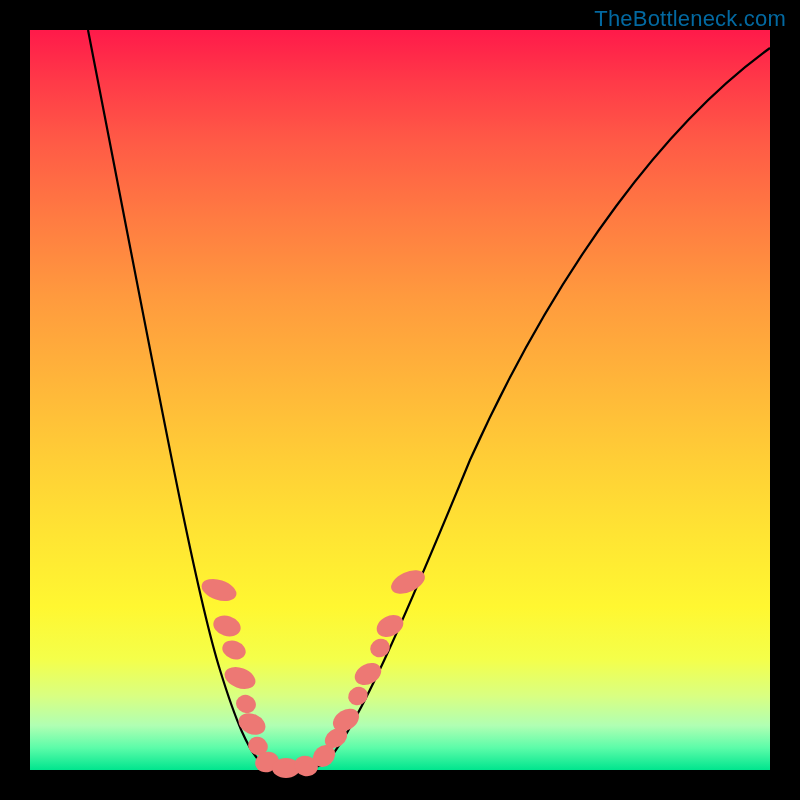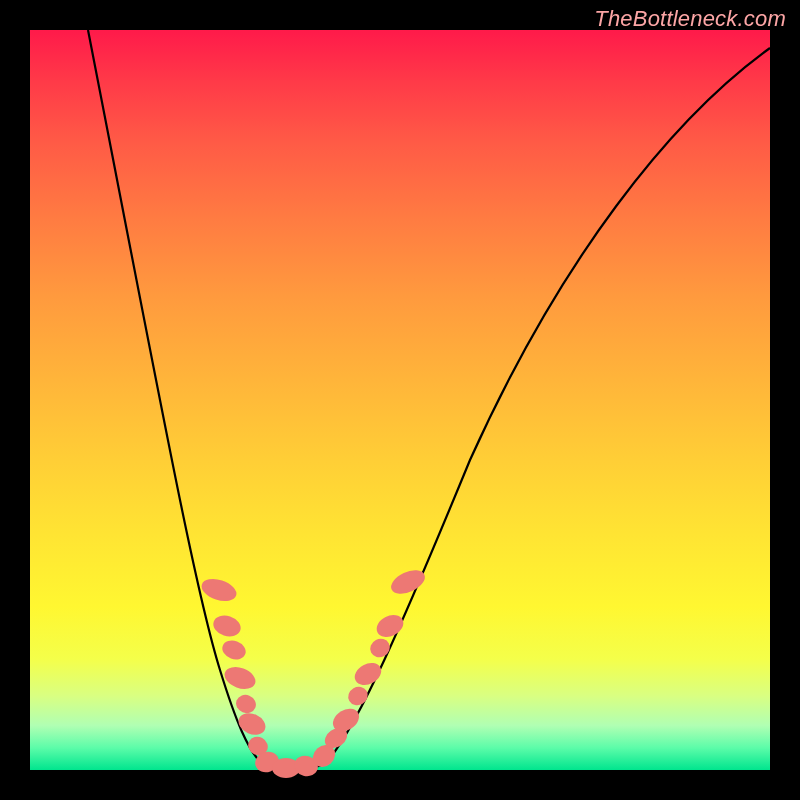--- a/index.html
+++ b/index.html
@@ -31,26 +31,25 @@
       #d9ff82 90%,
       #b0ffb3 94%,
       #5cfca9 97%,
       #00e58e 100%
     );
   }
   .watermark {
     position: absolute;
     top: 6px;
     right: 14px;
-    color: #fca5a5;
+    color: #0369a1;
     font-size: 22px;
     font-weight: 500;
     letter-spacing: 0.2px;
     user-select: none;
-    font-style: italic;
   }
   svg.curve {
     position: absolute;
     left: 0;
     top: 0;
     width: 740px;
     height: 740px;
     overflow: visible;
   }
 </style>

